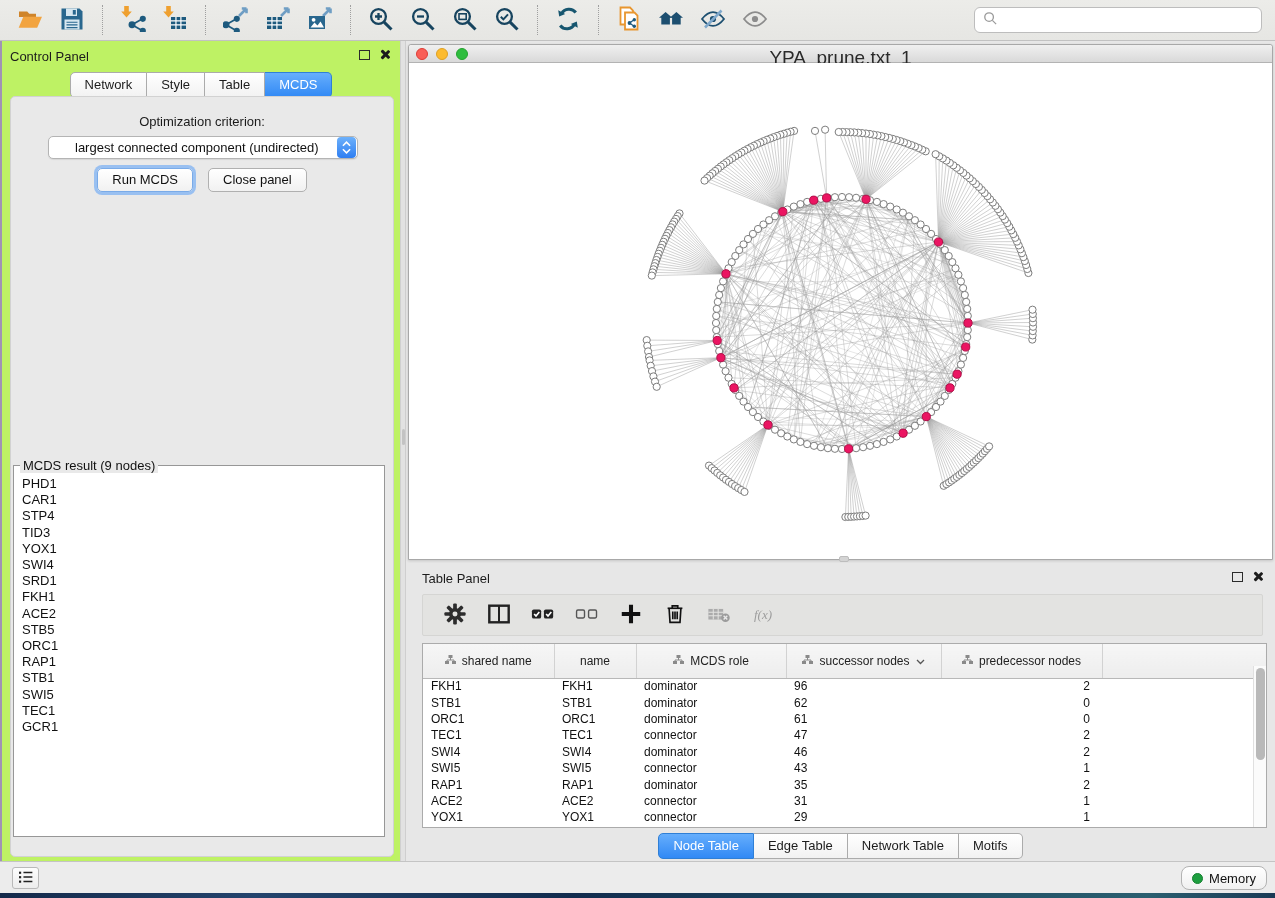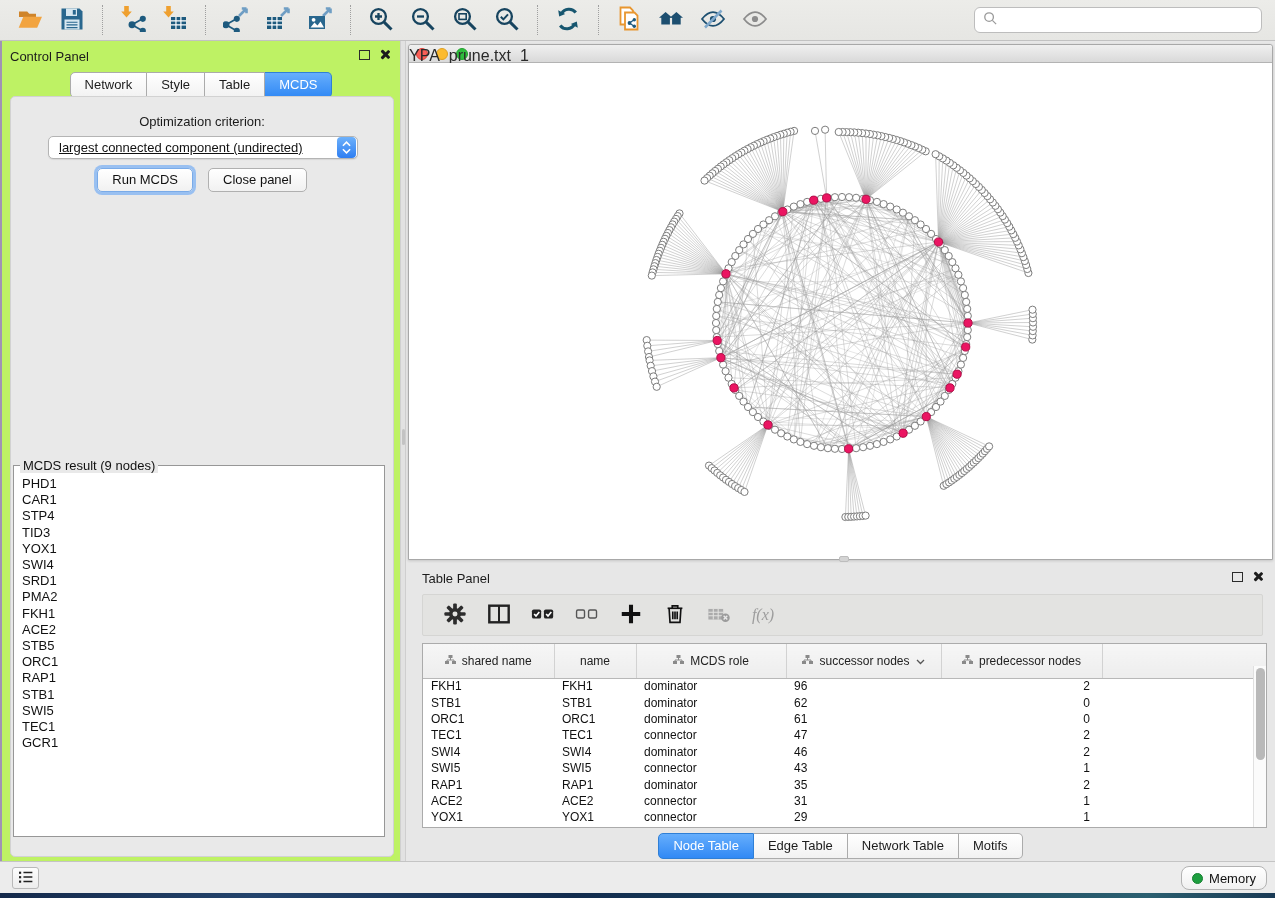--- a/index.html
+++ b/index.html
@@ -32,21 +32,21 @@
 
   .seg-tabs { position:absolute; top:31px; left:0; width:100%; display:flex; justify-content:center; }
   .seg { font-size:13px; padding:4px 14px 5px; background:linear-gradient(#ffffff,#f2f2f2); border:1px solid #ababab; border-left-width:0; color:#1c1c1c; cursor:pointer; }
   .seg:first-child { border-left-width:1px; border-radius:5px 0 0 5px; }
   .seg:last-child { border-radius:0 5px 5px 0; }
   .seg.active { background:linear-gradient(#66aefc,#3189f5); border-color:#2f7fd6; color:#fff; }
 
   .cp-content { position:absolute; top:55px; left:8px; right:6px; bottom:4px; background:#e9e9e9; border:1px solid #d2d2d2; border-radius:5px; }
   .opt-label { position:absolute; top:17px; left:0; width:100%; text-align:center; font-size:13px; color:#1a1a1a; }
   .dropdown { position:absolute; top:39px; left:37px; width:310px; height:23px; background:#fff; border:1px solid #b4b4b4; border-radius:5px; display:flex; align-items:center; cursor:pointer; box-shadow:0 1px 1px rgba(0,0,0,.08); }
-  .dropdown-value { flex:1; font-size:13px; padding-left:10px; color:#111; white-space:nowrap; overflow:hidden;text-decoration:underline; }
+  .dropdown-value { flex:1; font-size:13px; padding-left:26px; color:#111; white-space:nowrap; overflow:hidden; }
   .dropdown-stepper { width:19px; height:21px; margin-right:1px; border-radius:4px; background:linear-gradient(#6db1fb,#2e7ef2); display:flex; flex-direction:column; align-items:center; justify-content:center; gap:1px; }
   .dropdown-stepper svg { width:9px; height:6px; }
   .btn-row { position:absolute; top:71px; left:0; width:100%; display:flex; justify-content:center; gap:15px; }
   .mac-btn { font-size:13px; padding:3px 14px 4px; background:linear-gradient(#ffffff,#f1f1f1); border:1px solid #b0b0b0; border-radius:5px; color:#111; cursor:pointer; }
   .mac-btn.focused { box-shadow:0 0 0 3px rgba(110,170,246,.65); border-color:#7aabe8; }
 
   .result-box { position:absolute; top:368px; left:2px; right:8px; height:372px; border:1px solid #979797; background:#fff; }
   .result-legend { position:absolute; top:-8px; left:6px; background:#e9e9e9; padding:0 3px; font-size:13px; color:#111; }
   .result-list { position:absolute; inset:10px 2px 2px 8px; overflow:hidden; }
   .result-item { font-size:13px; line-height:16.2px; color:#111; }
@@ -57,32 +57,32 @@
 
   
   .right-area { position:absolute; left:406px; top:0; right:0; height:820px; background:#e7e7e7; }
   .network-window { position:absolute; left:2px; top:3px; width:865px; height:516px; border:1px solid #a8a8a8; border-radius:3px 3px 0 0; background:#fff; box-shadow:0 1px 3px rgba(0,0,0,.15); }
   .net-titlebar { position:absolute; top:0; left:0; right:0; height:18px; background:linear-gradient(#f0f0f0,#d9d9d9); border-bottom:1px solid #b3b3b3; border-radius:3px 3px 0 0; }
   .traffic { position:absolute; left:7px; top:3px; display:flex; gap:8px; }
   .light { width:12px; height:12px; border-radius:50%; display:inline-block; cursor:pointer; }
   .light.red { background:#f95f57; border:1px solid #de3e36; }
   .light.yellow { background:#fcbb2f; border:1px solid #dfa023; }
   .light.green { background:#2ebd3e; border:1px solid #24a32f; }
-  .net-title { position:absolute; top:2px; left:0; width:100%; text-align:left; font-size:16px; color:#2a2a2a; }
+  .net-title { position:absolute; top:2px; left:0; width:100%; text-align:center; font-size:19px; color:#2a2a2a; }
   .net-canvas { position:absolute; top:18px; left:0; width:863px; height:496px; background:#fff; overflow:hidden; }
   .h-handle { position:absolute; top:515px; left:433px; width:10px; height:6px; background:#d4d4d4; border:1px solid #bdbdbd; border-radius:2px; }
 
   
   .table-panel { position:absolute; left:0; top:522px; right:0; bottom:0; background:#e7e7e7; }
   .tp-header { position:absolute; top:0; left:0; right:0; height:26px; }
   .tp-toolbar { position:absolute; top:31px; left:16px; right:12px; height:42px; background:#e3e3e1; border:1px solid #d5d5d3; border-radius:2px; display:flex; align-items:center; padding-left:10px; }
   .tp-btn { width:44px; height:36px; border:none; background:transparent; display:flex; align-items:center; justify-content:center; cursor:pointer; }
   .tp-btn svg { width:24px; height:24px; }
   .tp-btn.disabled { cursor:default; }
-  .fx-label { font-family:"Liberation Serif", serif; font-style:italic; font-size:16px; color:#9d9d9d; }
+  .fx-label { font-family:"Liberation Serif", serif; font-style:italic; font-size:13px; color:#9d9d9d; }
 
   .data-table-wrap { position:absolute; top:80px; left:16px; right:8px; height:185px; background:#fff; border:1px solid #ababab; overflow:hidden; }
   table.data-table { border-collapse:collapse; width:100%; table-layout:fixed; }
   .data-table th { height:34px; background:linear-gradient(#f6f6f6,#ededed); border-right:1px solid #d2d2d2; border-bottom:1px solid #b8b8b8; font-weight:normal; font-size:12px; color:#222; text-align:center; position:relative; white-space:nowrap; overflow:hidden; }
   .data-table th .hdr-inner { display:flex; align-items:center; justify-content:center; gap:6px; }
   .data-table th:last-child { border-right:none; }
   .data-table td { height:16.4px; font-size:12px; color:#111; padding:0 8px; white-space:nowrap; overflow:hidden; }
   .data-table td.num-s { text-align:left; padding-right:26px; }
   .data-table td.num-p { text-align:right; padding-right:12px; }
   .tbl-scroll { position:absolute; top:22px; right:0; bottom:0; width:13px; background:#fbfbfb; border-left:1px solid #e0e0e0; }
@@ -318,21 +318,20 @@
         <div class="result-box">
           <span class="result-legend">MCDS result (9 nodes)</span>
           <div class="result-list" id="mcds-list">
               <div class="result-item">PHD1</div>
               <div class="result-item">CAR1</div>
               <div class="result-item">STP4</div>
               <div class="result-item">TID3</div>
               <div class="result-item">YOX1</div>
               <div class="result-item">SWI4</div>
               <div class="result-item">SRD1</div>
-              <div class="result-item">PMA2</div>
               <div class="result-item">FKH1</div>
               <div class="result-item">ACE2</div>
               <div class="result-item">STB5</div>
               <div class="result-item">ORC1</div>
               <div class="result-item">RAP1</div>
               <div class="result-item">STB1</div>
               <div class="result-item">SWI5</div>
               <div class="result-item">TEC1</div>
               <div class="result-item">GCR1</div>
             </div>

